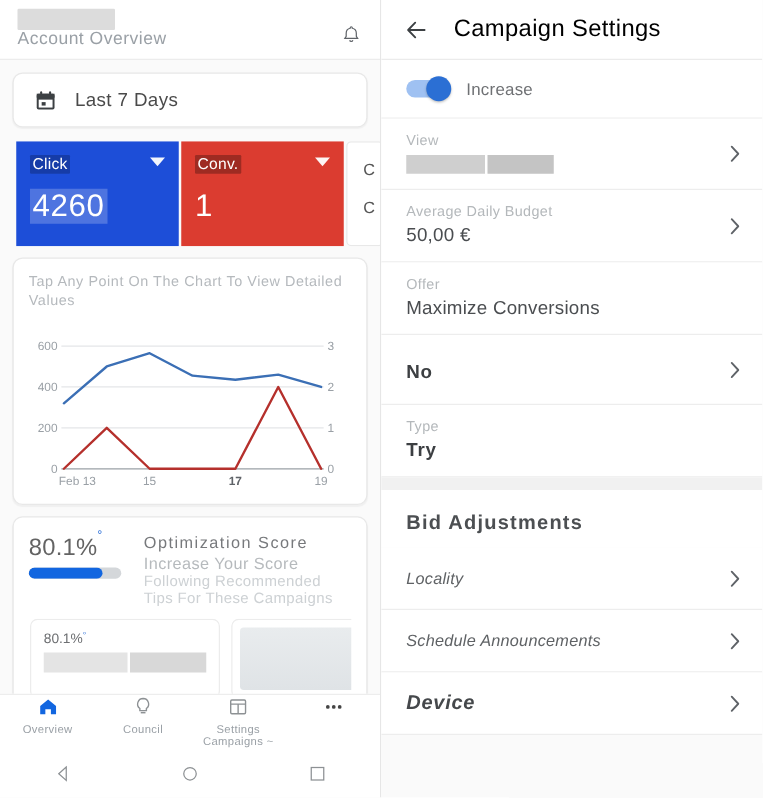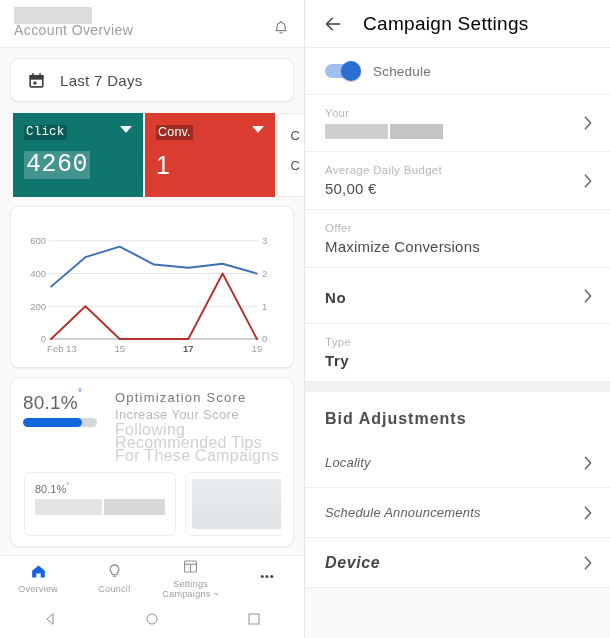--- a/index.html
+++ b/index.html
@@ -44,21 +44,21 @@
 
   
   .metrics-wrap {
     margin: 11px 0 0 0; padding-left: 13px;
     display: flex; gap: 0; overflow: hidden; height: 84px;
   }
   .metric {
     width: 130px; height: 84px; flex: 0 0 auto;
     padding: 9px 11px 0 11px; position: relative; color: #fff;
   }
-  .metric.blue { background: #0f766e; font-family: Liberation Mono, monospace; }
+  .metric.blue { background: #1d4ed8; }
   .metric.red  { background: #db3c30; margin-left: 2px; }
   .metric.ghost { background: #ffffff; border:1px solid #e8e8e8; border-radius:4px;
                   margin-left: 2px; width: 30px; color:#777; }
   .metric-name {
     font-size: 12.5px; line-height: 15px; letter-spacing: .2px;
     display: inline-block;
     background: rgba(0,0,0,.22); padding: 0 2px; border-radius:1px;
   }
   .metric.red .metric-name { background: rgba(0,0,0,.28); }
   .metric-value {
@@ -94,42 +94,42 @@
   .opt-pct { font-size: 19px; color: #636363; letter-spacing: .2px; position: relative; }
   .opt-pct sup { font-size: 10px; color: #2c6fd8; top: -6px; position: relative; }
   .opt-bar {
     margin-top: 4px; height: 9px; width: 74px; border-radius: 5px; background: #d4d7da;
     overflow: hidden;
   }
   .opt-bar i { display:block; height: 100%; width: 80.1%; background: #1266e0; border-radius: 5px; }
   .opt-right { padding-top: 1px; }
   .opt-title { font-size: 13px; color: #77797c; letter-spacing: 1.2px; }
   .opt-sub { font-size: 13px; color: #b6babd; letter-spacing: .35px; margin-top: 2px; }
-  .opt-desc { font-size: 16px; line-height: 13px; color: #cdd1d4; letter-spacing: .3px; margin-top: 1px; }
+  .opt-desc { font-size: 12px; line-height: 13px; color: #cdd1d4; letter-spacing: .3px; margin-top: 1px; }
 
   .tile-row { display: flex; gap: 9px; margin-top: 10px; padding-left: 1px; overflow:hidden; }
   .tile {
     border: 1px solid #ececec; border-radius: 6px; background:#fff;
     height: 64px; padding: 9px 10px; flex: 0 0 auto;
   }
   .tile.t1 { width: 152px; }
   .tile.t2 { width: 152px; padding: 6px; }
   .tile-pct { font-size: 11px; color: #6d6f72; }
   .tile-pct sup { font-size: 7px; color: #2c6fd8; }
   .tile-blocks { display: flex; gap: 2px; margin-top: 4px; }
   .tile-blocks i { display:block; height: 16px; }
   .tile-blocks i.a { width: 72px; background:#e4e4e4; }
   .tile-blocks i.b { width: 65px; background:#d8d8d8; }
   .tile-ghost { width: 100%; height: 50px; background: linear-gradient(180deg,#e9ecee,#dfe3e6); border-radius:3px; }
 
   
   .bottom-nav {
     position: absolute; left: 0; bottom: 38px; width: 305px; height: 45px;
     background: #ffffff; border-top: 1px solid #ededed;
-    display: flex; align-items: center;
+    display: flex; align-items: flex-start;
   }
   .nav-item { flex: 1; text-align: center; }
   .nav-ico { height: 19px; display:flex; align-items:center; justify-content:center; }
   .nav-label { font-size: 9px; color: #9aa0a6; letter-spacing: .3px; margin-top: 3px; display:block; }
   .nav-item.active .nav-label { color: #9aa0a6; }
 
   
   .sysbar {
     position: absolute; left: 0; bottom: 0; width: 305px; height: 38px;
     background: #ffffff; display: flex; align-items: center; justify-content: space-around;
@@ -223,20 +223,21 @@
         <div class="caret"></div>
         <div><span class="metric-value">1</span></div>
       </div>
       <div class="metric ghost">
         <span class="ghost-glyph g1">C</span>
         <span class="ghost-glyph g2">C</span>
       </div>
     </div>
 
     <div class="card chart-card">
+      <div class="chart-hint">Tap Any Point On The Chart To View Detailed Values</div>
       <div class="chart-area">
         <svg class="chart" viewBox="0 0 257 140" preserveAspectRatio="none">
           <g id="chart-grid">
               <line x1="26" x2="235" y1="120" y2="120" stroke="#9aa0a6" stroke-width="1"></line>
               <line x1="26" x2="235" y1="87.27272727272728" y2="87.27272727272728" stroke="#e4e6e8" stroke-width="1"></line>
               <line x1="26" x2="235" y1="54.54545454545455" y2="54.54545454545455" stroke="#e4e6e8" stroke-width="1"></line>
               <line x1="26" x2="235" y1="21.818181818181813" y2="21.818181818181813" stroke="#e4e6e8" stroke-width="1"></line>
             </g>
           <g id="chart-ylabels-left">
               <text x="23" y="123.5" text-anchor="end" class="ax">0</text>
@@ -351,26 +352,26 @@
       <svg class="back-arrow" viewBox="0 0 24 24">
         <path d="M20 12H4.5M11 5 4.2 12 11 19" fill="none" stroke="#3c4043" stroke-width="1.8" stroke-linecap="round" stroke-linejoin="round"></path>
       </svg>
       <div class="top-title">Campaign Settings</div>
     </div>
 
     <div class="toggle-row">
       <div class="switch">
           <i></i>
         </div>
-      <span class="toggle-label">Schedule</span>
+      <span class="toggle-label">Increase</span>
     </div>
 
     <div id="settings-list">
         <div class="setting-row">
-          <div class="setting-label">Your</div>
+          <div class="setting-label">View</div>
           <div class="setting-value redacted">
             <i class="a"></i>
             <i class="b"></i>
           </div>
           <svg class="chev" viewBox="0 0 10 16">
             <path d="M2 1.5 8 8l-6 6.5" fill="none" stroke="#5f6368" stroke-width="1.7" stroke-linecap="round" stroke-linejoin="round"></path>
           </svg>
         </div>
         <div class="setting-row">
           <div class="setting-label">Average Daily Budget</div>

